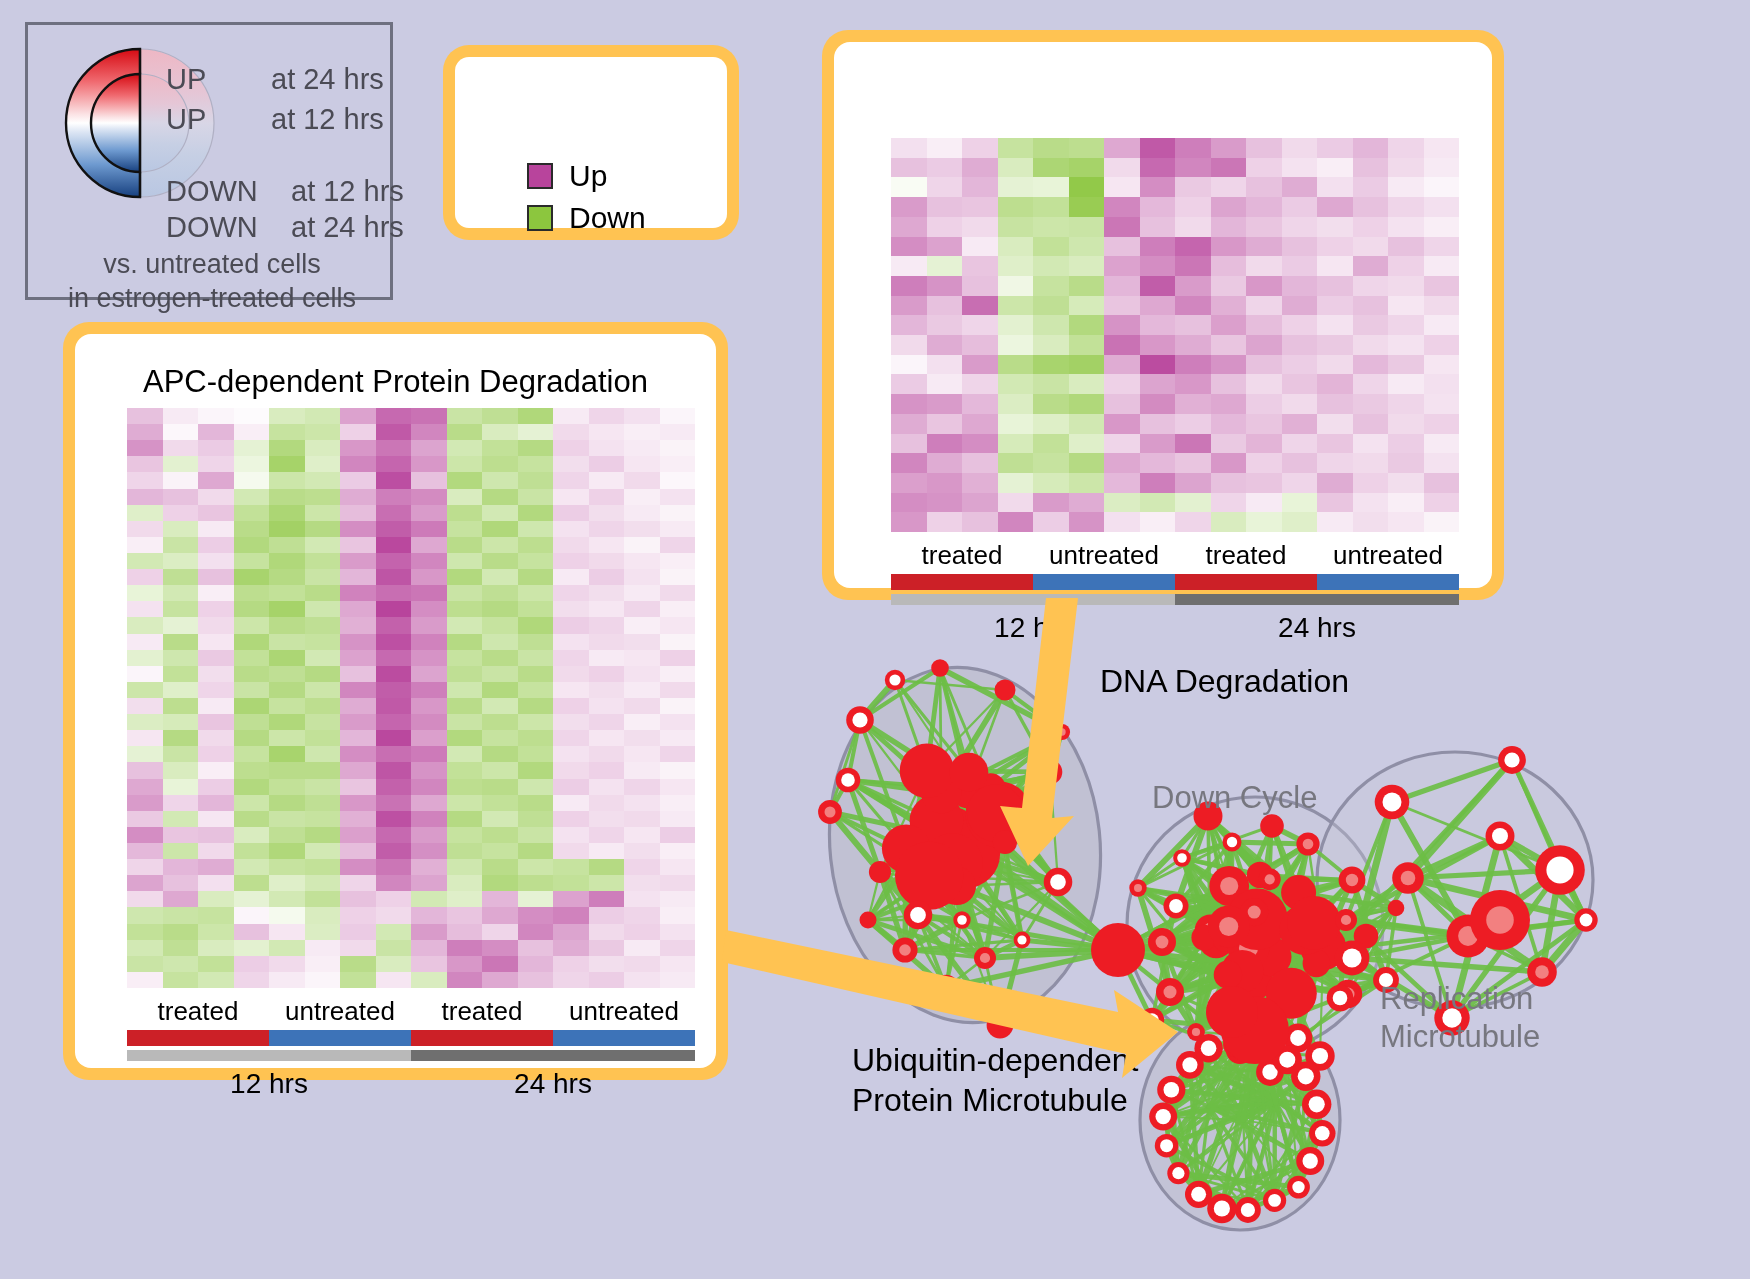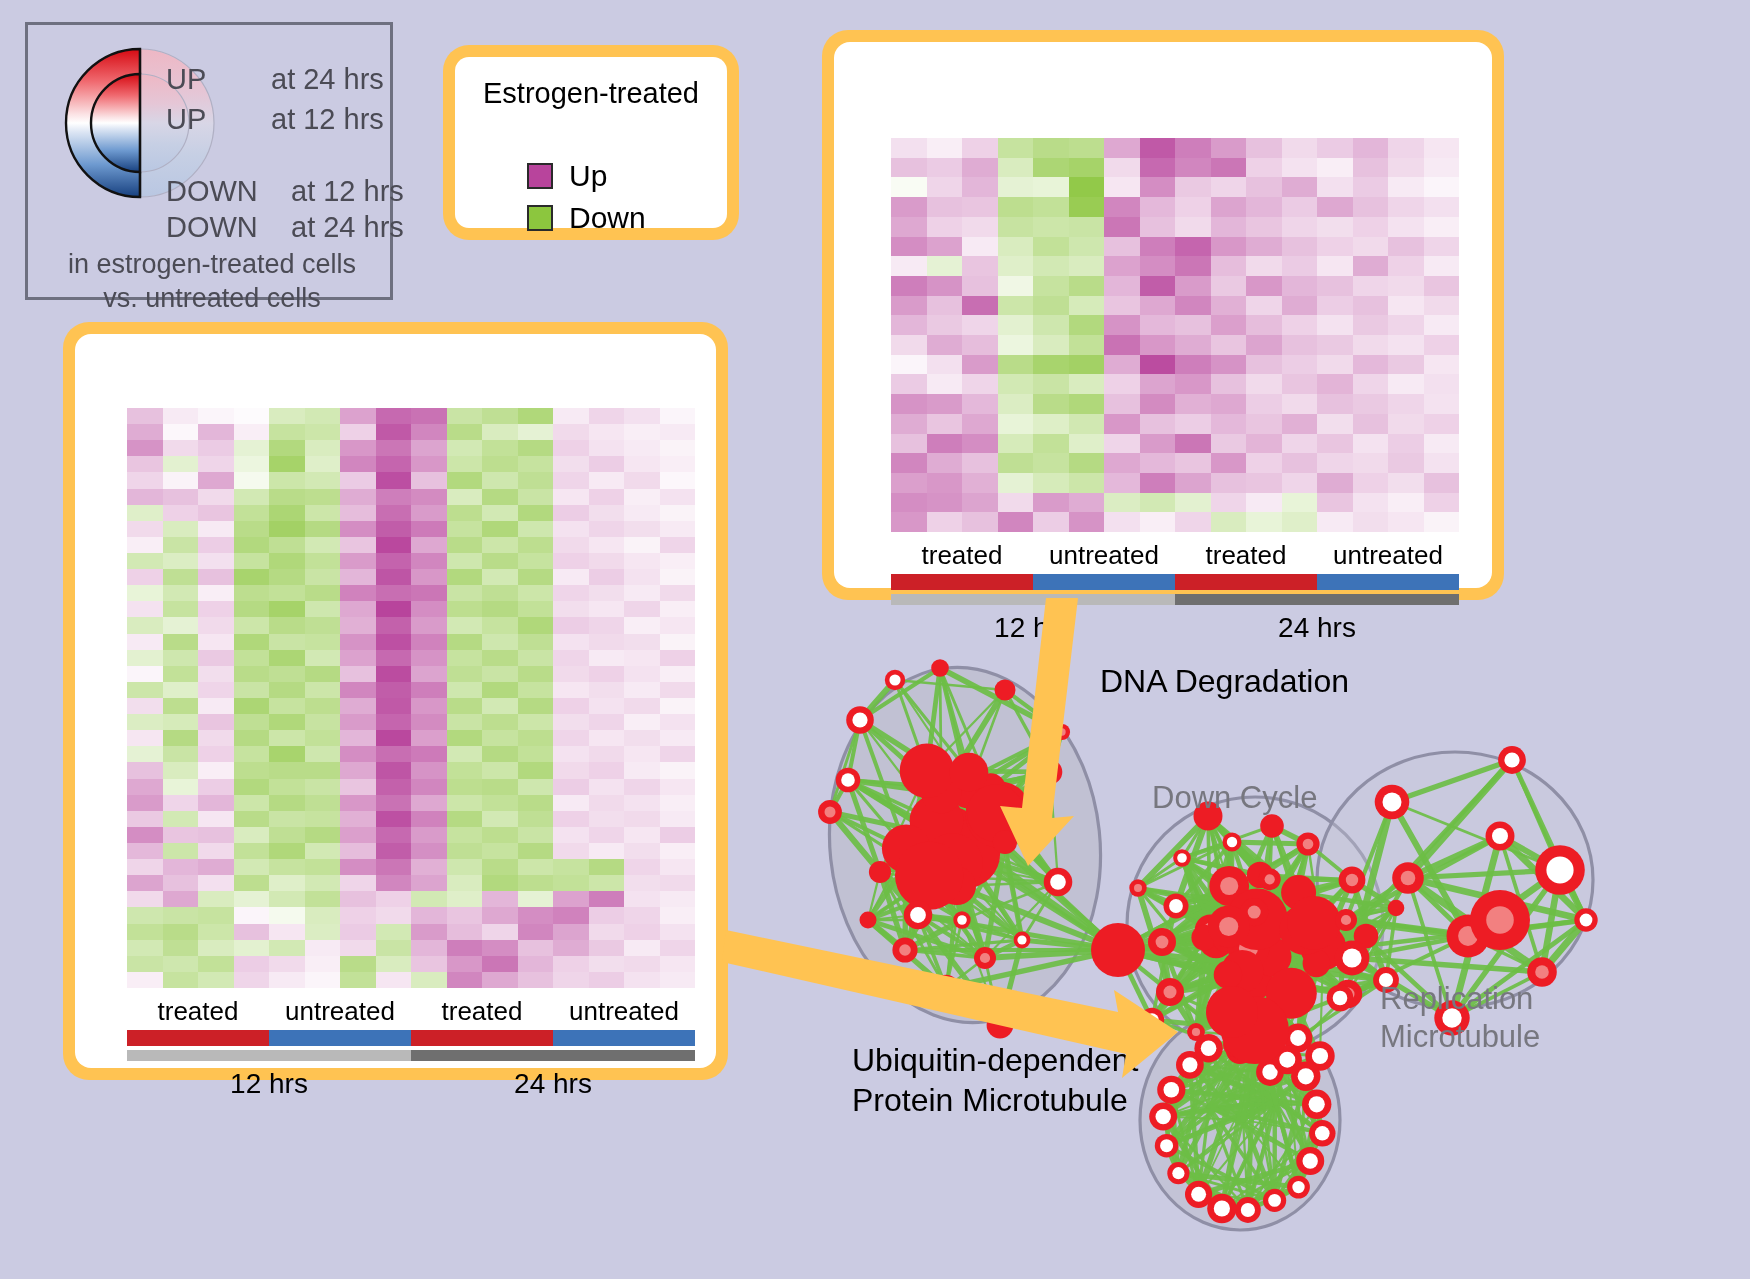--- a/index.html
+++ b/index.html
@@ -120,29 +120,28 @@
     </div>
     <div class="wheel-text" id="lbl-up24">UP</div>
     <div class="wheel-text" id="lbl-at24a">at 24 hrs</div>
     <div class="wheel-text" id="lbl-up12">UP</div>
     <div class="wheel-text" id="lbl-at12a">at 12 hrs</div>
     <div class="wheel-text" id="lbl-dn12">DOWN</div>
     <div class="wheel-text" id="lbl-at12b">at 12 hrs</div>
     <div class="wheel-text" id="lbl-dn24">DOWN</div>
     <div class="wheel-text" id="lbl-at24b">at 24 hrs</div>
     <div id="cw-cap">
+      <div>vs. untreated cells</div>
       <div>in estrogen-treated cells</div>
-      <div>vs. untreated cells</div>
     </div>
   </div>
 
   <div class="opanel" id="legend-panel">
     <div class="inner">
       <div id="legend-title">
-        <div>Estrogen-treated</div>
       </div>
       <div class="legrow" id="legrow-up">
         <i class="swatch" id="sw-up" style="background: rgb(184, 68, 156);"></i>
         <span>Up</span>
       </div>
       <div class="legrow" id="legrow-down">
         <i class="swatch" id="sw-down" style="background: rgb(140, 198, 62);"></i>
         <span>Down</span>
       </div>
     </div>
@@ -491,20 +490,21 @@
       </div>
       <div class="time-row" id="rf-time" style="left:57px;top:570px;width:568px;">
         <div>12 hrs</div>
         <div>24 hrs</div>
       </div>
     </div>
   </div>
 
   <div class="opanel" id="apc-panel">
     <div class="inner">
+      <div class="panel-title" id="apc-title">APC-dependent Protein Degradation</div>
       <div class="hm" id="apc-hm" style="grid-template-columns: repeat(16, 1fr); grid-template-rows: repeat(36, 1fr);">
           <i style="background: rgb(231, 193, 222);"></i>
           <i style="background: rgb(247, 234, 244);"></i>
           <i style="background: rgb(251, 245, 250);"></i>
           <i style="background: rgb(253, 251, 253);"></i>
           <i style="background: rgb(217, 236, 191);"></i>
           <i style="background: rgb(210, 233, 180);"></i>
           <i style="background: rgb(220, 162, 206);"></i>
           <i style="background: rgb(198, 105, 176);"></i>
           <i style="background: rgb(201, 114, 180);"></i>

